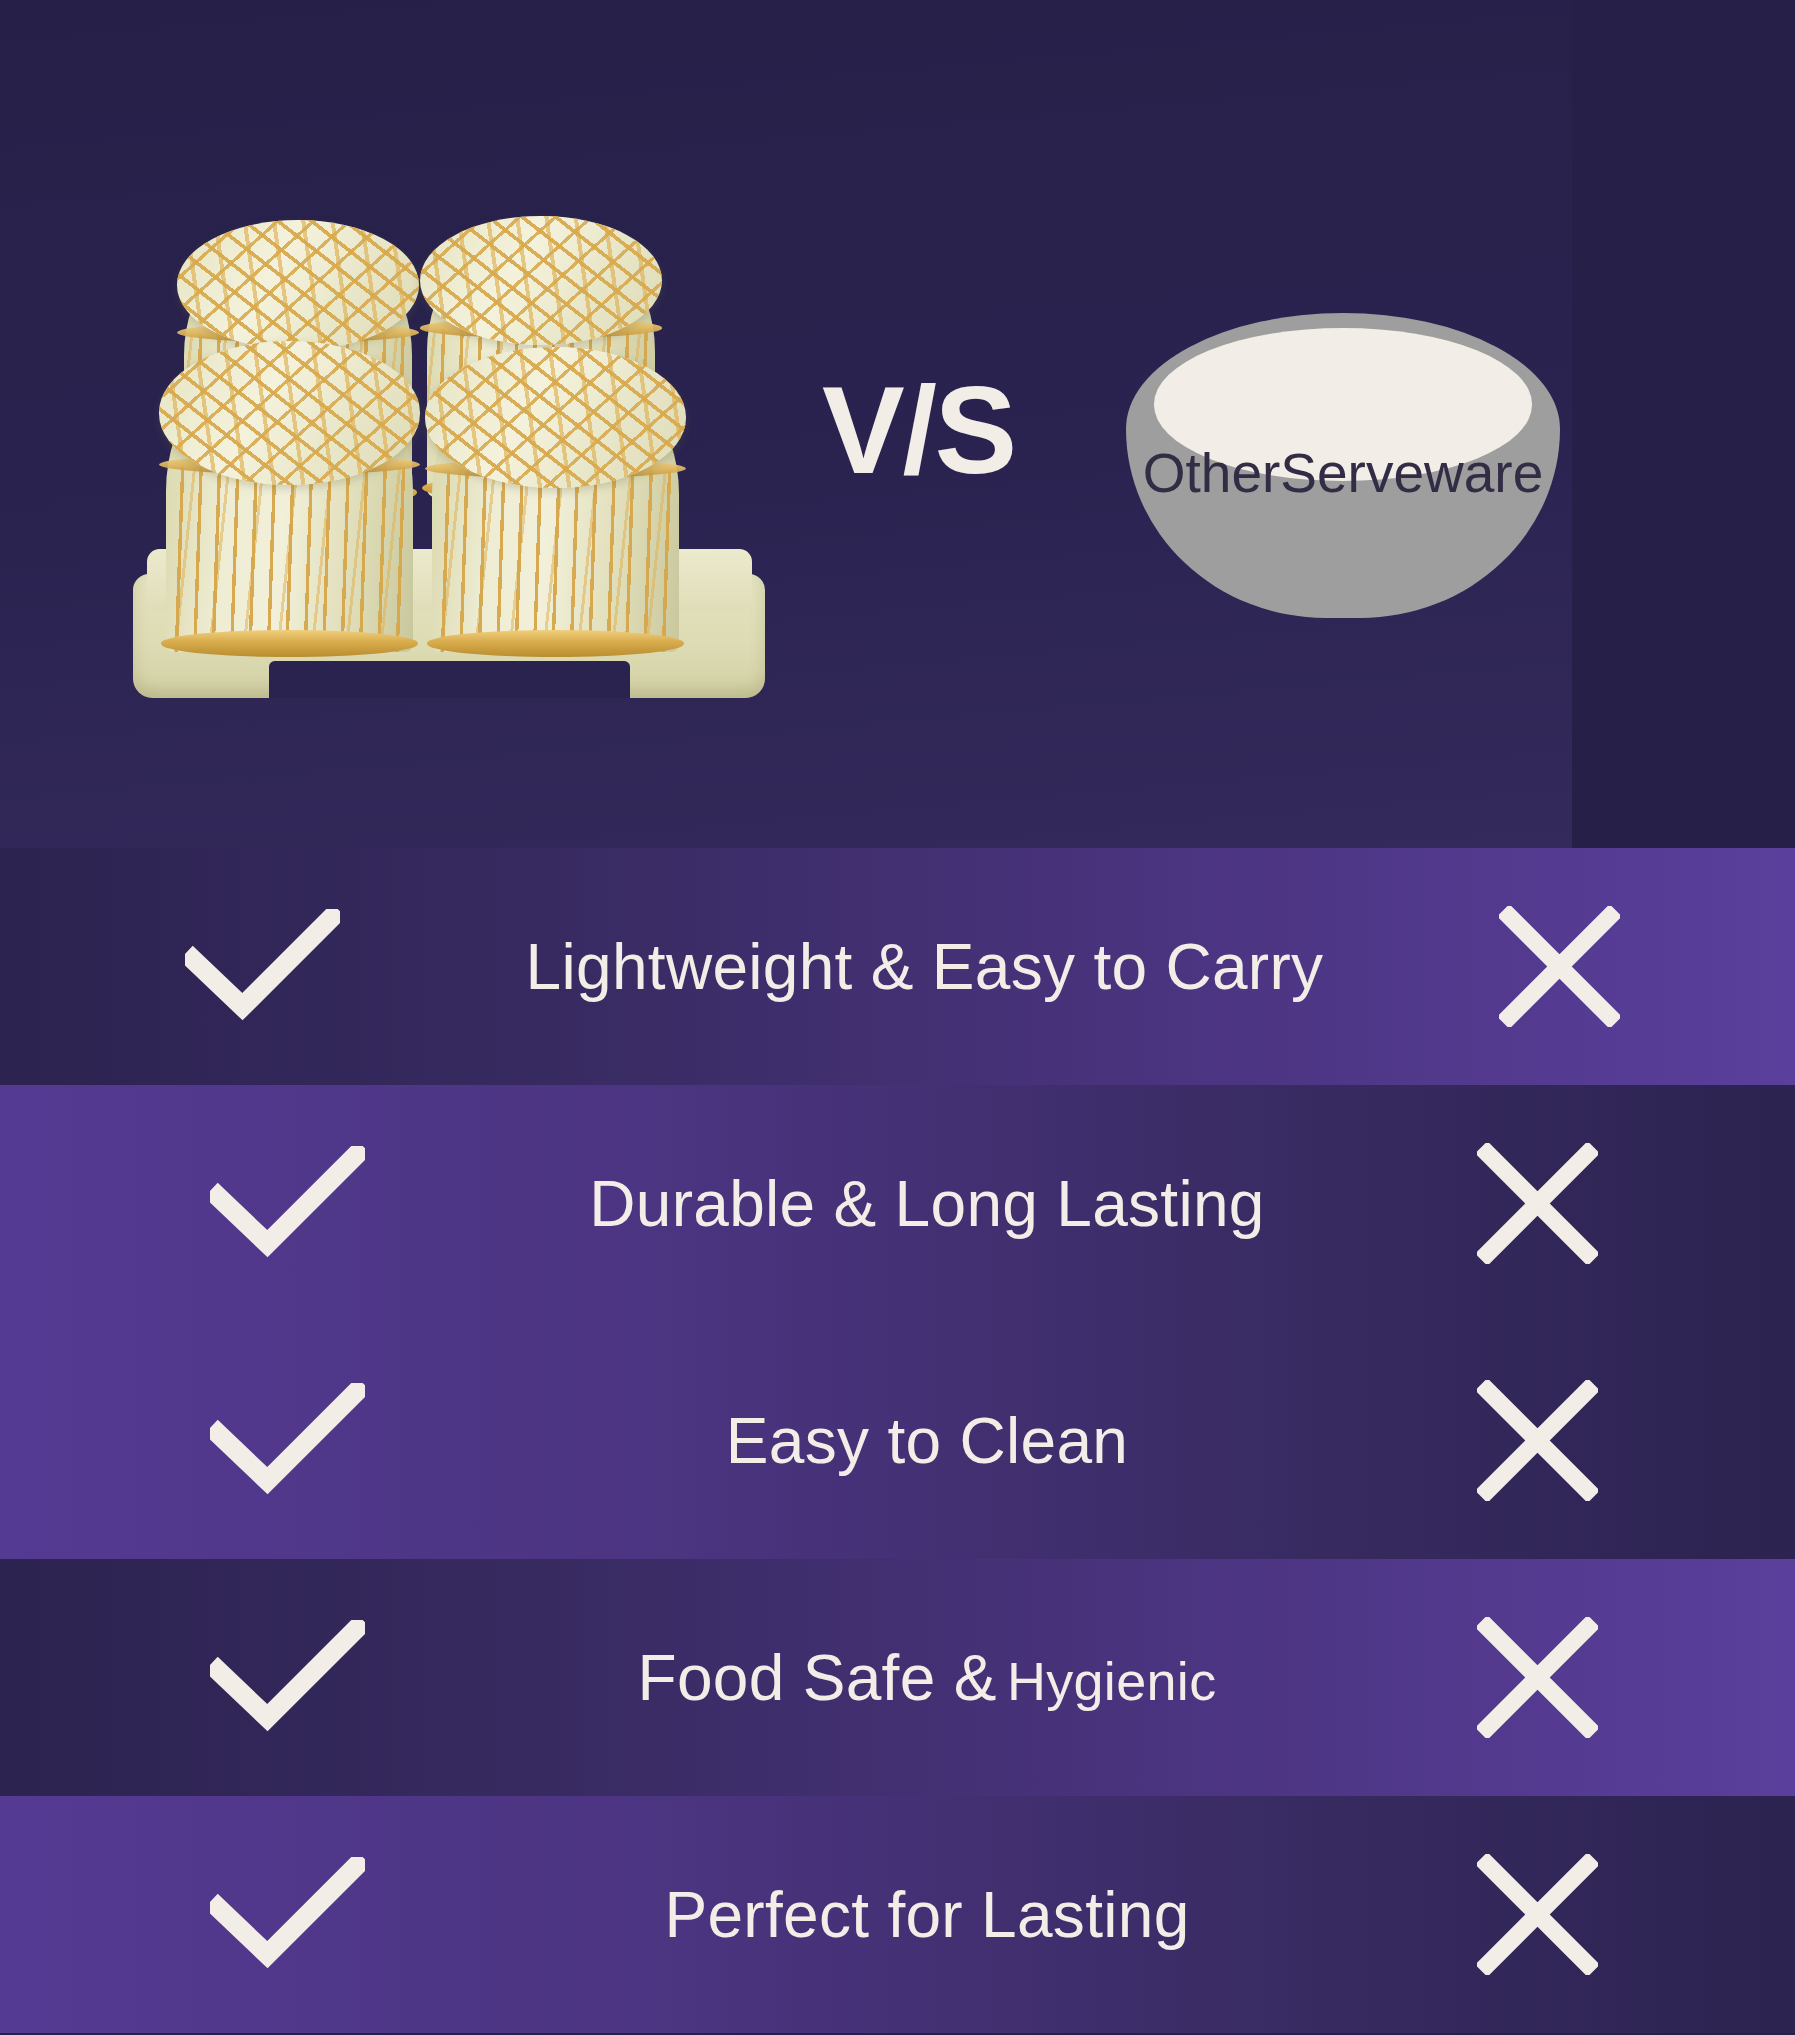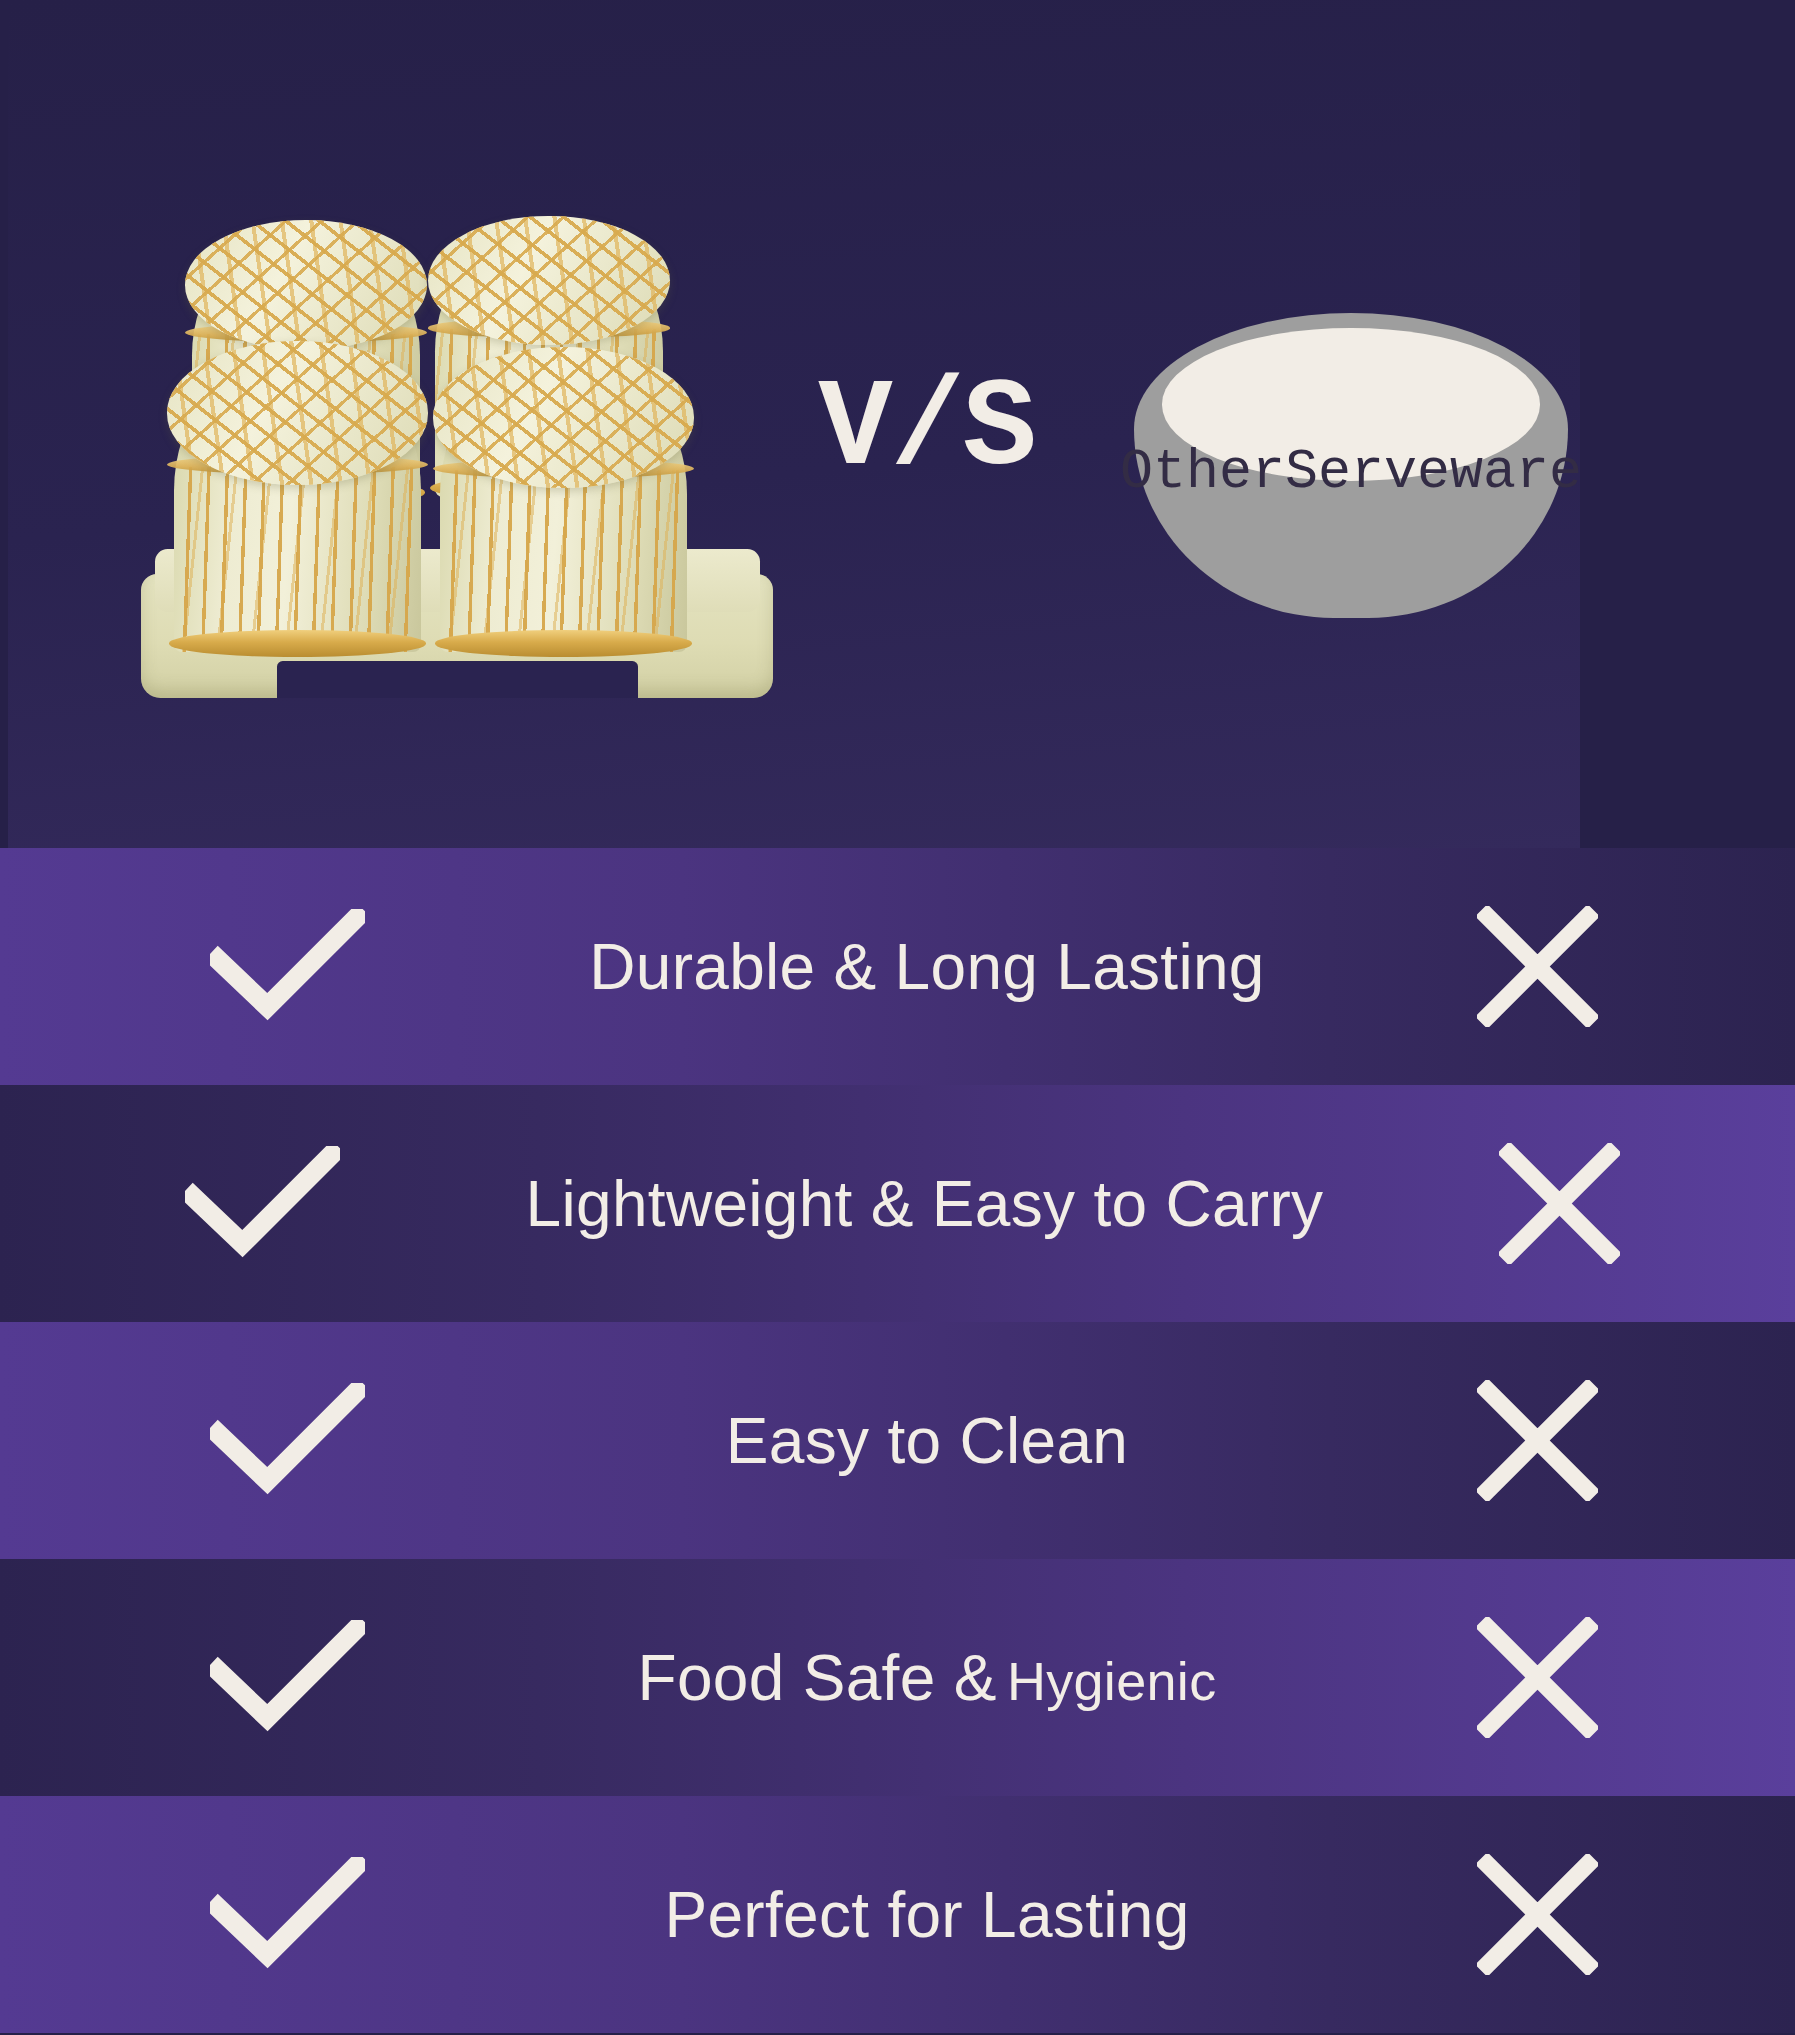--- a/index.html
+++ b/index.html
@@ -6,23 +6,22 @@
   body{
     width:1796px;height:2035px;
     background:#262048;
     font-family:"Liberation Sans",sans-serif;
     overflow:hidden;
   }
   .page{position:relative;width:1796px;height:2035px;overflow:hidden;}
 
   
   .hero{
-    position:absolute;left:8px;top:0;width:1572px;height:848px;
+    position:absolute;left:0;top:0;width:1572px;height:848px;
     background:linear-gradient(175deg,#262048 0%,#2a2350 55%,#342a5c 100%);
-    font-family:Liberation Mono, monospace;
   }
 
   .product{position:absolute;left:133px;top:215px;width:644px;height:483px;}
   .tray{
     position:absolute;left:0;bottom:0;width:632px;height:124px;
     background:linear-gradient(180deg,#e4e3c0 0%,#dedcb4 55%,#d2d0a4 100%);
     border-radius:16px 16px 19.5px 19.5px;
     box-shadow:inset 0 -8px 15px rgba(120,120,70,.25);
   }
   .tray-notch{
@@ -166,43 +165,43 @@
       <div class="bowl-body"></div>
       <div class="bowl-inner"></div>
       <div class="bowl-label">
         <div class="l1">Other</div>
         <div class="l2">Serveware</div>
       </div>
     </div>
   </div>
 
   <div class="rows">
+      <div class="row rl">
+        <div class="cell-check">
+          <svg class="check-icon" width="155" height="115" viewBox="0 0 270 200">
+            <path d="M14 88 L100 170 L256 14" fill="none" stroke="#F2EDE6" stroke-width="34" stroke-linecap="square"></path>
+          </svg>
+        </div>
+        <div class="cell-label">
+          <span class="label">Lightweight &amp; Easy to Carry</span>
+        </div>
+        <div class="cell-x">
+          <svg class="x-icon" width="121" height="121" viewBox="0 0 210 210">
+            <path d="M18 18 L192 192 M192 18 L18 192" fill="none" stroke="#F2EDE6" stroke-width="30" stroke-linecap="square"></path>
+          </svg>
+        </div>
+      </div>
       <div class="row lr">
         <div class="cell-check">
           <svg class="check-icon" width="155" height="115" viewBox="0 0 270 200">
             <path d="M14 88 L100 170 L256 14" fill="none" stroke="#F2EDE6" stroke-width="34" stroke-linecap="square"></path>
           </svg>
         </div>
         <div class="cell-label">
           <span class="label">Durable &amp; Long Lasting</span>
-        </div>
-        <div class="cell-x">
-          <svg class="x-icon" width="121" height="121" viewBox="0 0 210 210">
-            <path d="M18 18 L192 192 M192 18 L18 192" fill="none" stroke="#F2EDE6" stroke-width="30" stroke-linecap="square"></path>
-          </svg>
-        </div>
-      </div>
-      <div class="row rl">
-        <div class="cell-check">
-          <svg class="check-icon" width="155" height="115" viewBox="0 0 270 200">
-            <path d="M14 88 L100 170 L256 14" fill="none" stroke="#F2EDE6" stroke-width="34" stroke-linecap="square"></path>
-          </svg>
-        </div>
-        <div class="cell-label">
-          <span class="label">Lightweight &amp; Easy to Carry</span>
         </div>
         <div class="cell-x">
           <svg class="x-icon" width="121" height="121" viewBox="0 0 210 210">
             <path d="M18 18 L192 192 M192 18 L18 192" fill="none" stroke="#F2EDE6" stroke-width="30" stroke-linecap="square"></path>
           </svg>
         </div>
       </div>
       <div class="row lr">
         <div class="cell-check">
           <svg class="check-icon" width="155" height="115" viewBox="0 0 270 200">

